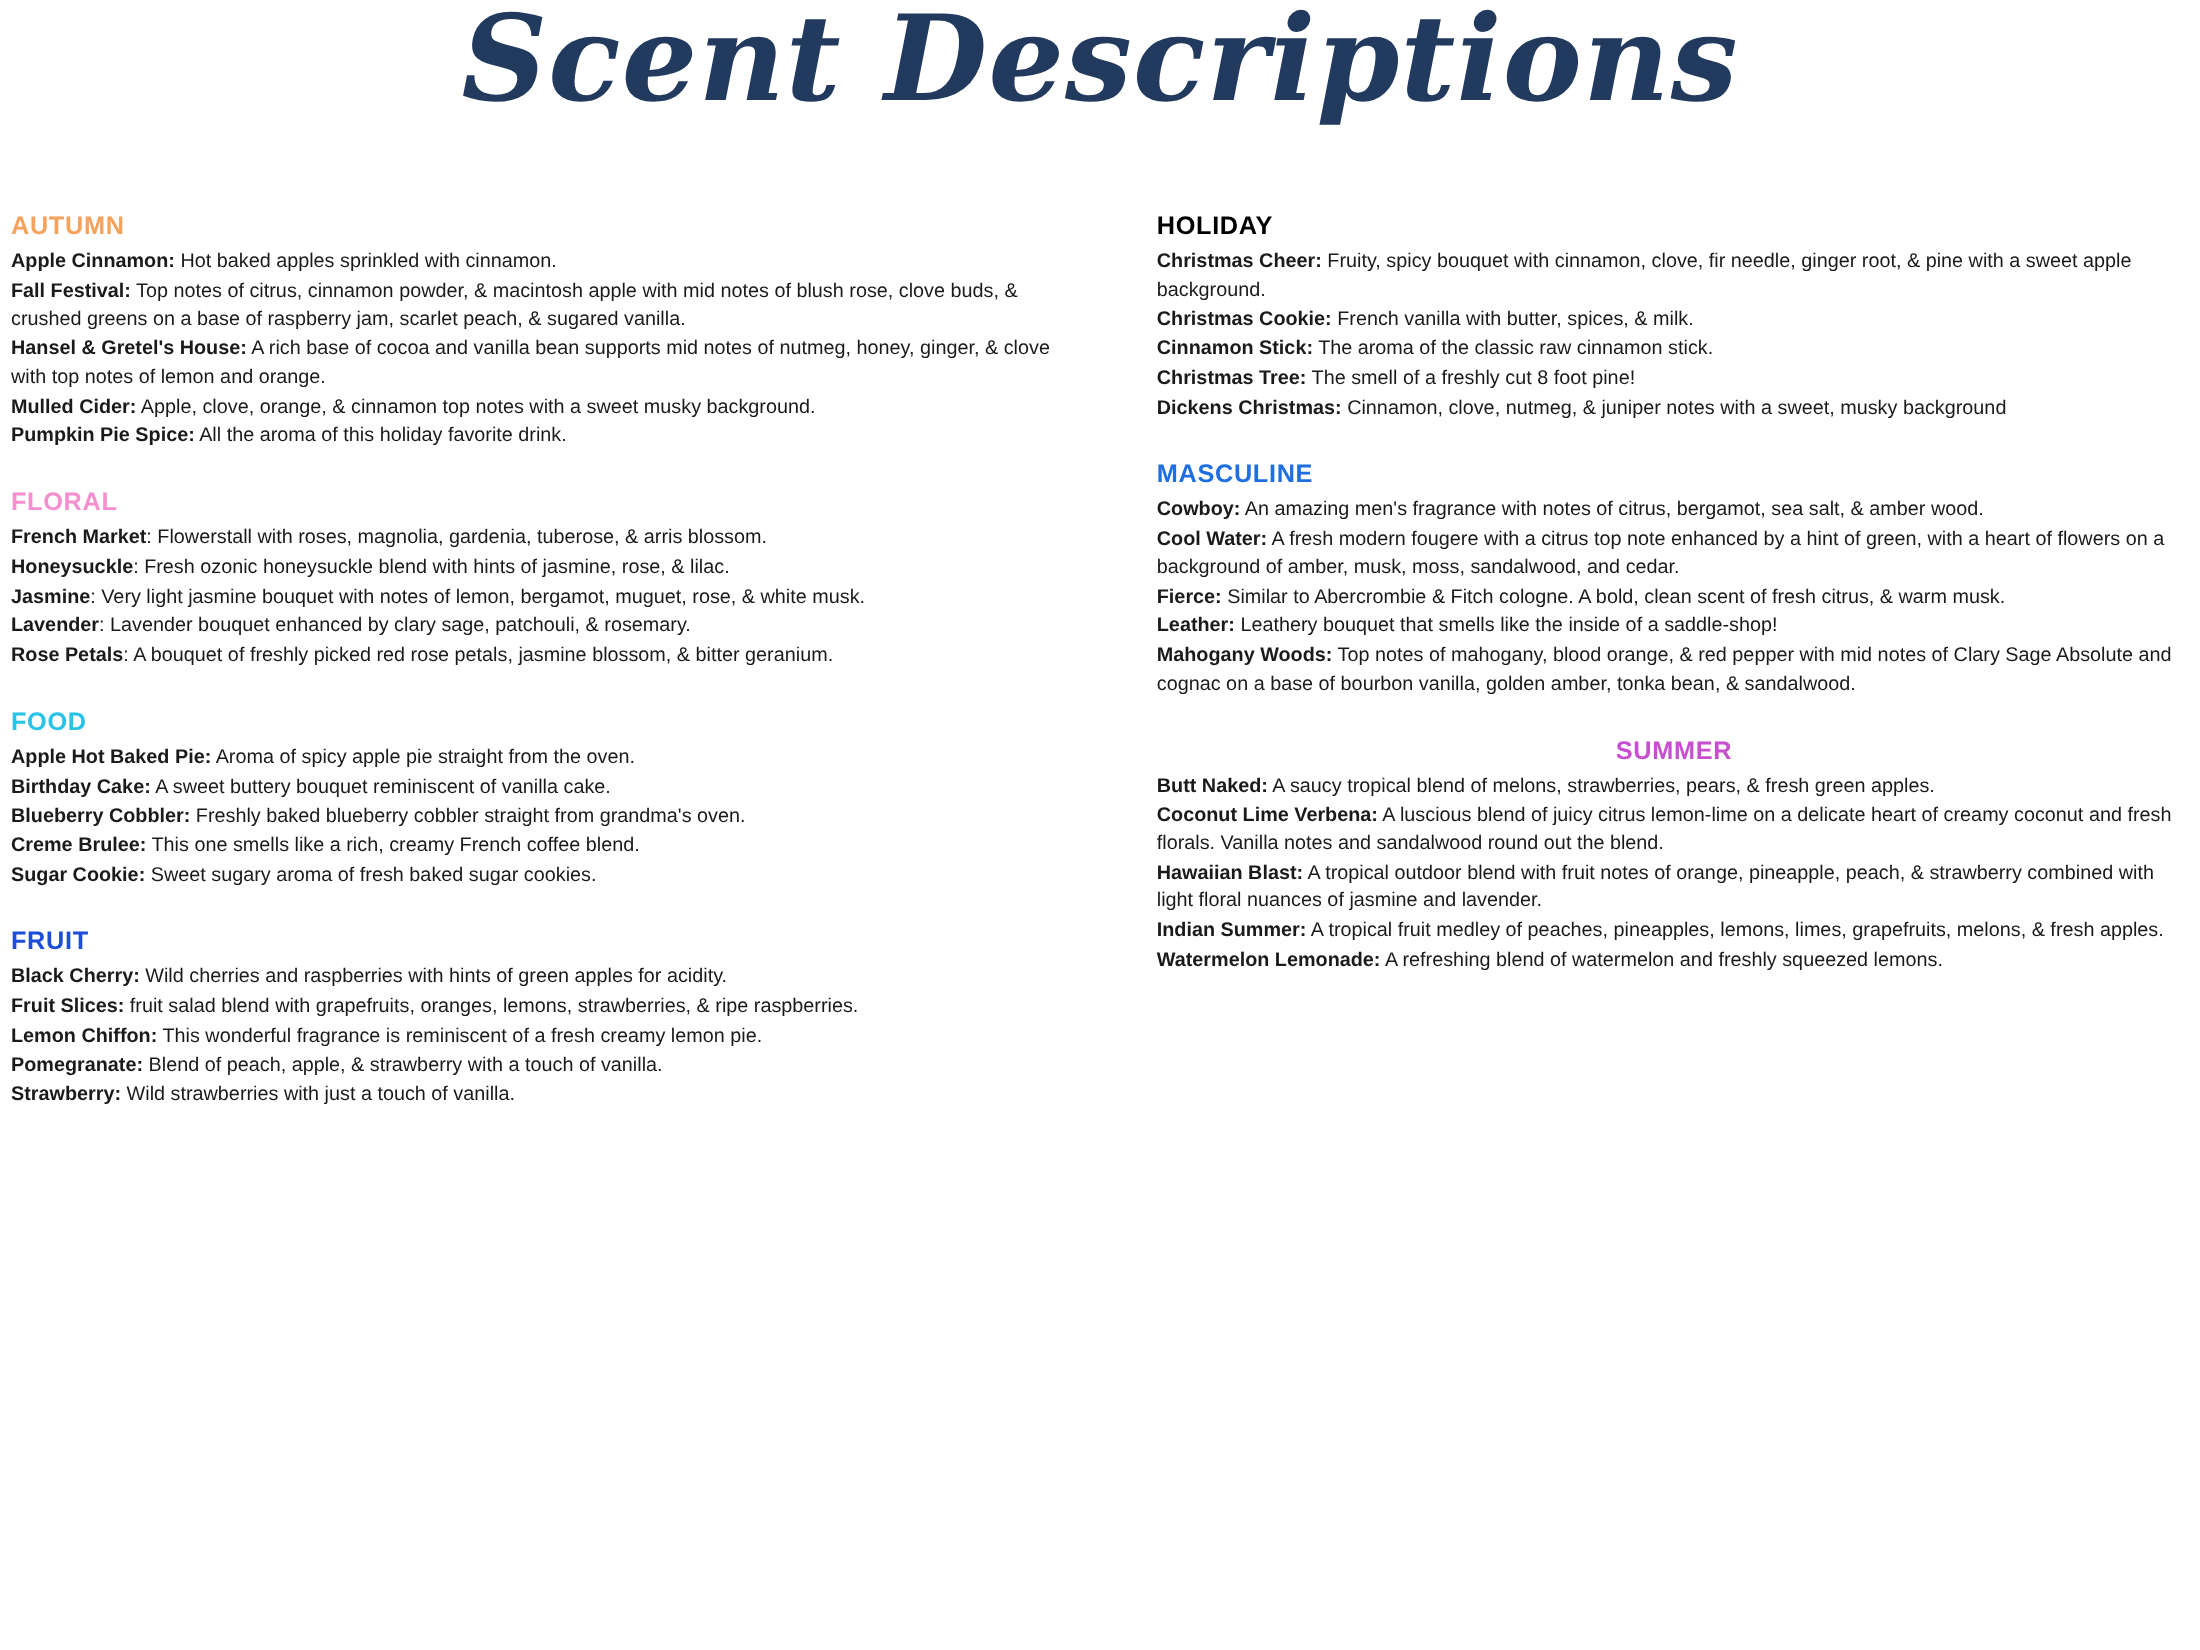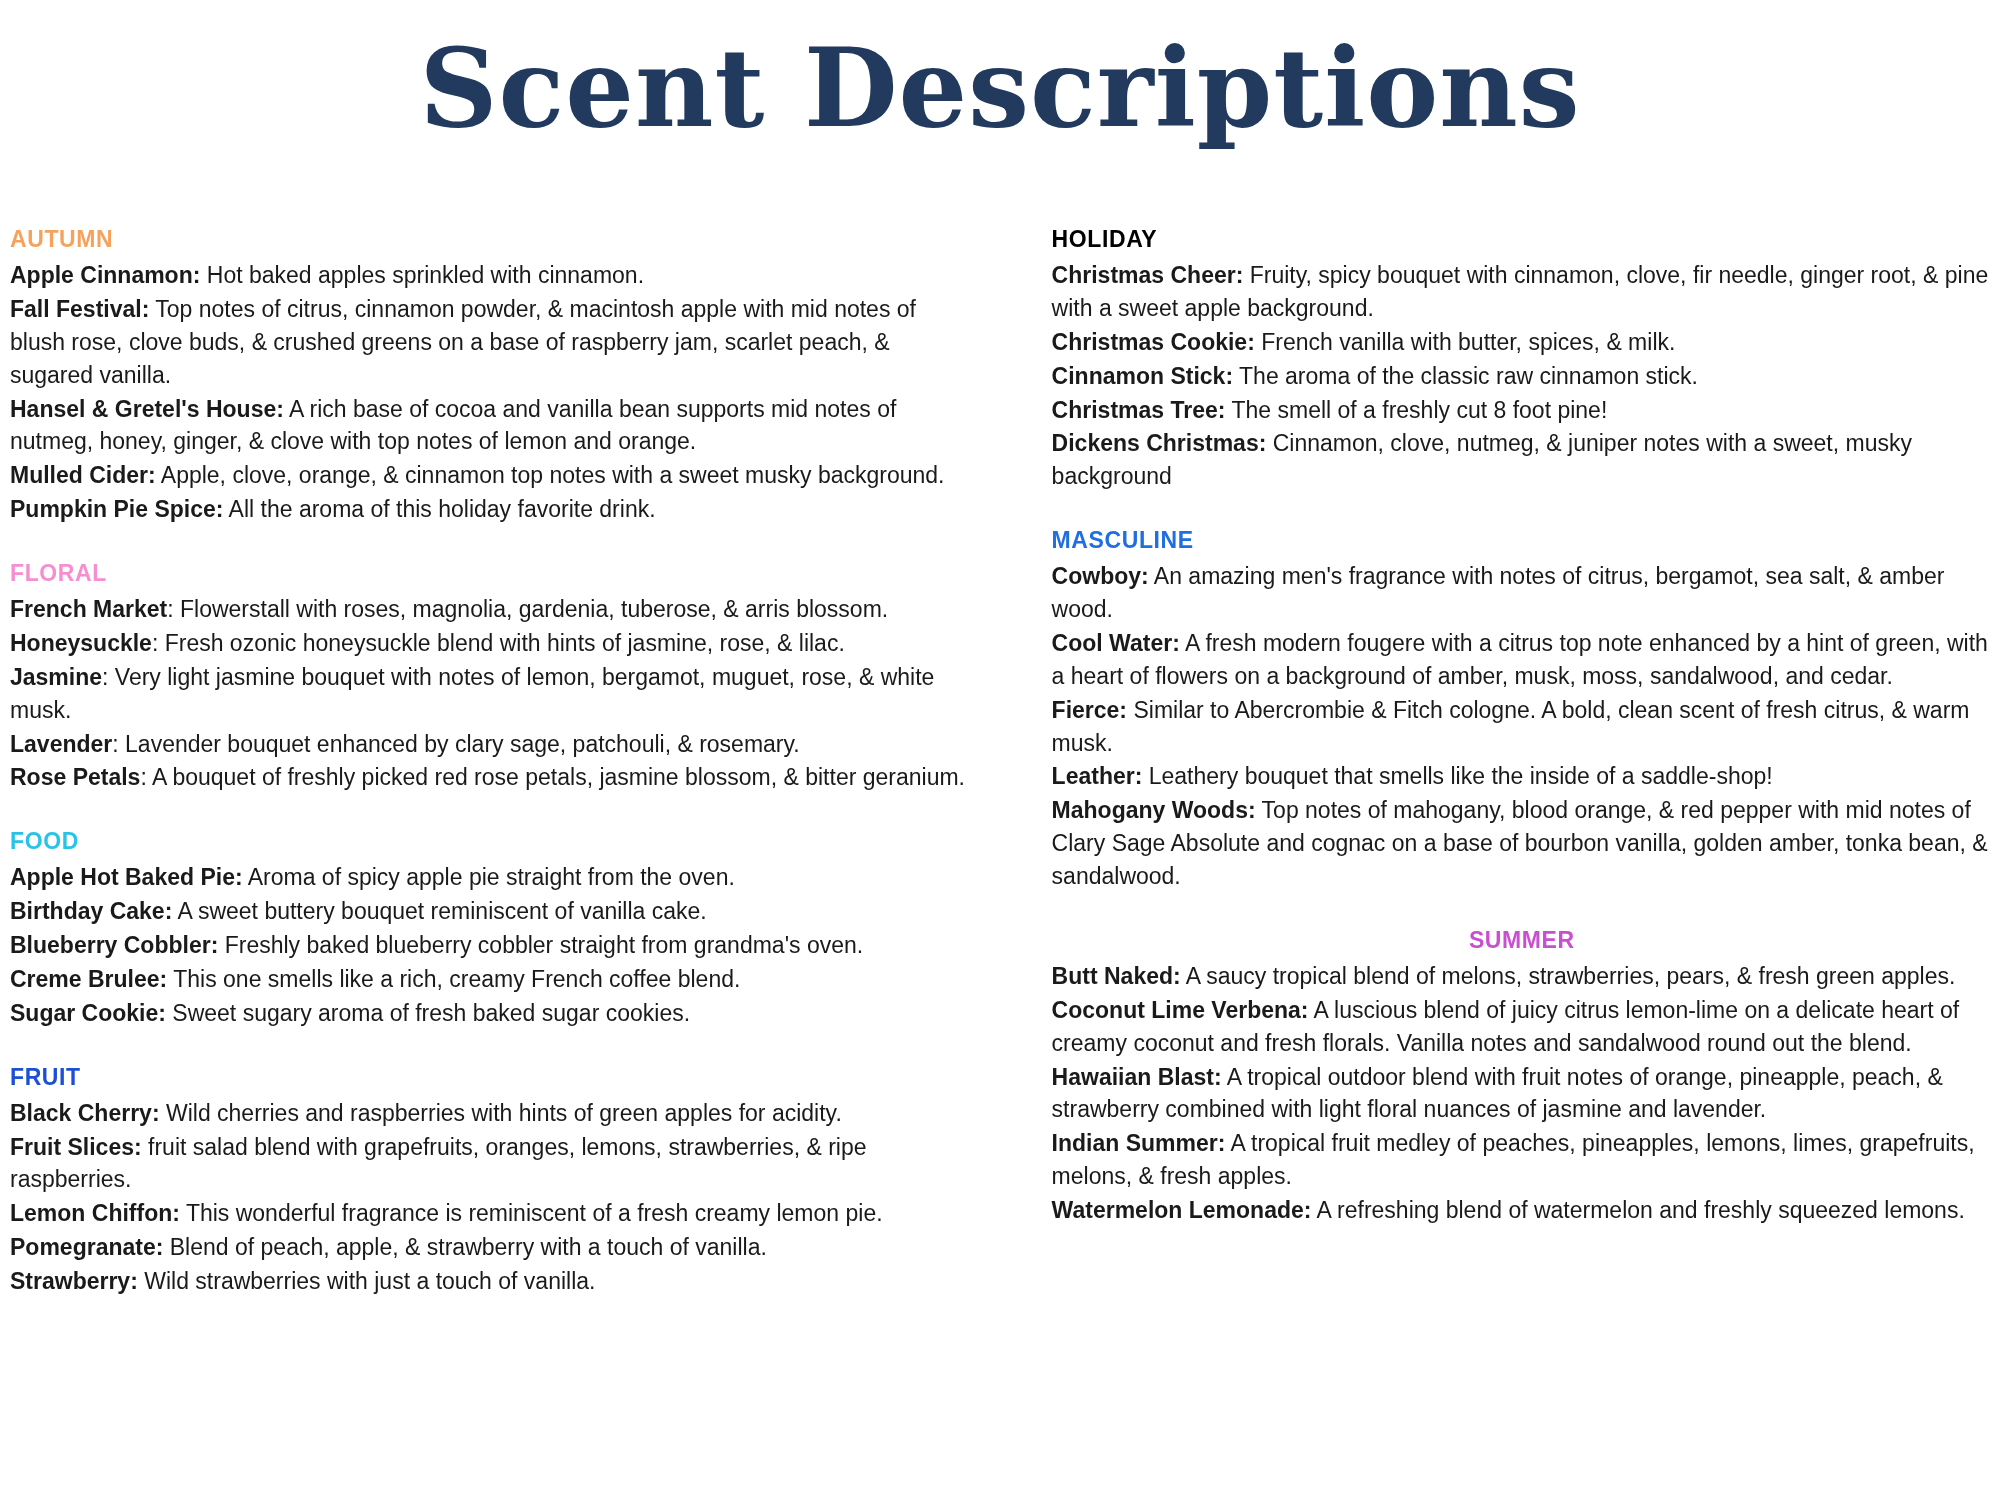--- a/index.html
+++ b/index.html
@@ -17,25 +17,25 @@
   .page {
     position: relative;
     width: 2000px;
     height: 1500px;
     box-sizing: border-box;
     padding: 0;
   }
   .title {
     text-align: center;
     font-family: "DejaVu Serif", serif;
+    font-style: italic;
     font-weight: 700;
     font-size: 108px;
     line-height: 1.0;
     color: #223a5e;
-    padding-top: 34px;
     letter-spacing: 1px;
     white-space: nowrap;
   }
   .columns {
     display: flex;
     gap: 60px;
     padding: 60px 8px 0 8px;
     box-sizing: border-box;
   }
   .col {
@@ -48,21 +48,21 @@
   .section { margin-bottom: 34px; }
   .section-title {
     font-family: "Liberation Sans", sans-serif;
     font-weight: 700;
     font-size: 23px;
     letter-spacing: 0.6px;
     margin-bottom: 6px;
     margin-top: 24px;
   }
   .entry {
-    font-size: 23px;
+    font-size: 18px;
     line-height: 1.43;
     margin: 0 0 1px 0;
     max-width: 980px;
   }
   .entry .name {
     font-weight: 700;
   }
   .entry .desc {
     font-weight: 400;
   }

